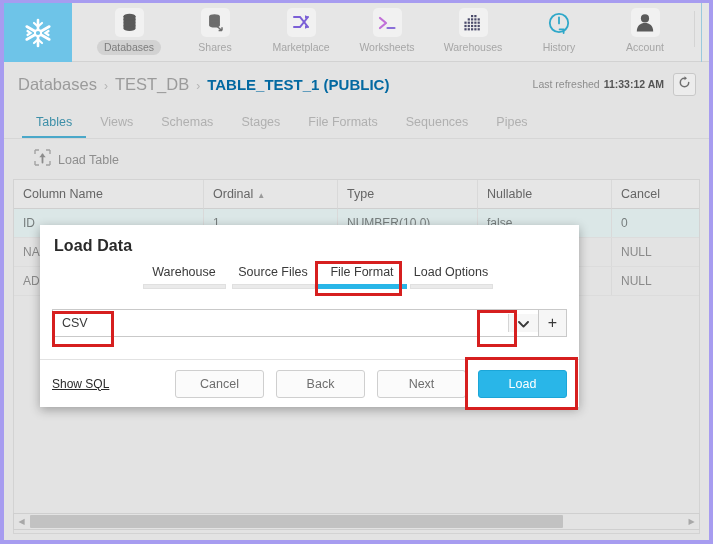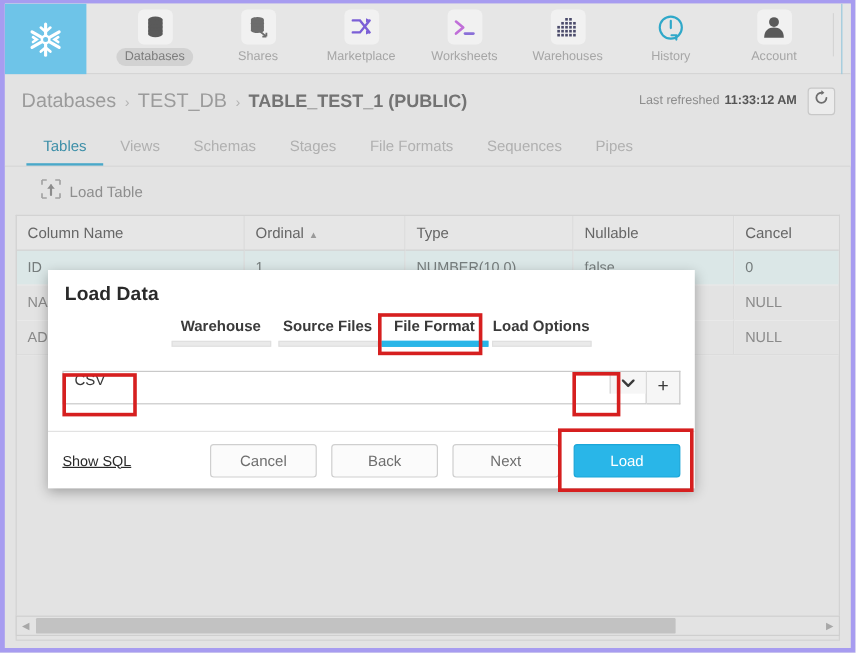--- a/index.html
+++ b/index.html
@@ -96,21 +96,21 @@
     padding: 0 13px 0 14px;
     background: #e3e3e3;
   }
   #breadcrumb { display: flex; align-items: baseline; }
   .crumb {
     font-size: 16.5px;
     color: #9b9b9b;
     cursor: pointer;
   }
   .crumb.current {
-    color: #737373;
+    color: #0369a1;
     font-weight: bold;
     font-size: 15px;
     cursor: default;
   }
   .crumb-sep {
     color: #b4b4b4;
     font-size: 12px;
     margin: 0 7px;
   }
   #refresh-area {
@@ -214,21 +214,20 @@
   }
   #modal-title {
     font-size: 16px; font-weight: bold; color: #2a2a2a;
     padding: 12px 0 0 14px;
     letter-spacing: 0.1px;
   }
   #modal-tabs {
     display: flex; justify-content: center;
     margin-top: 10px;
     padding-left: 16px;
-    font-weight: bold;
   }
   .mtab {
     width: 89px;
     text-align: center;
     cursor: pointer;
     position: relative;
   }
   .mtab-label {
     font-size: 12.5px;
     color: #3a3a3a;
@@ -249,21 +248,21 @@
   #format-row {
     display: flex; align-items: center;
     margin: 20px 12px 0 12px;
     height: 28px;
   }
   #format-select {
     flex: 1 1 auto;
     height: 28px;
     border: 1px solid #c9c9c9;
     background: #fff;
-    display: flex; align-items: flex-start;
+    display: flex; align-items: center;
     min-width: 0;
   }
   #format-value {
     flex: 1 1 auto;
     display: flex; align-items: center;
     padding-left: 9px;
     font-size: 12.5px;
     color: #3a3a3a;
     cursor: text;
     min-width: 0;

